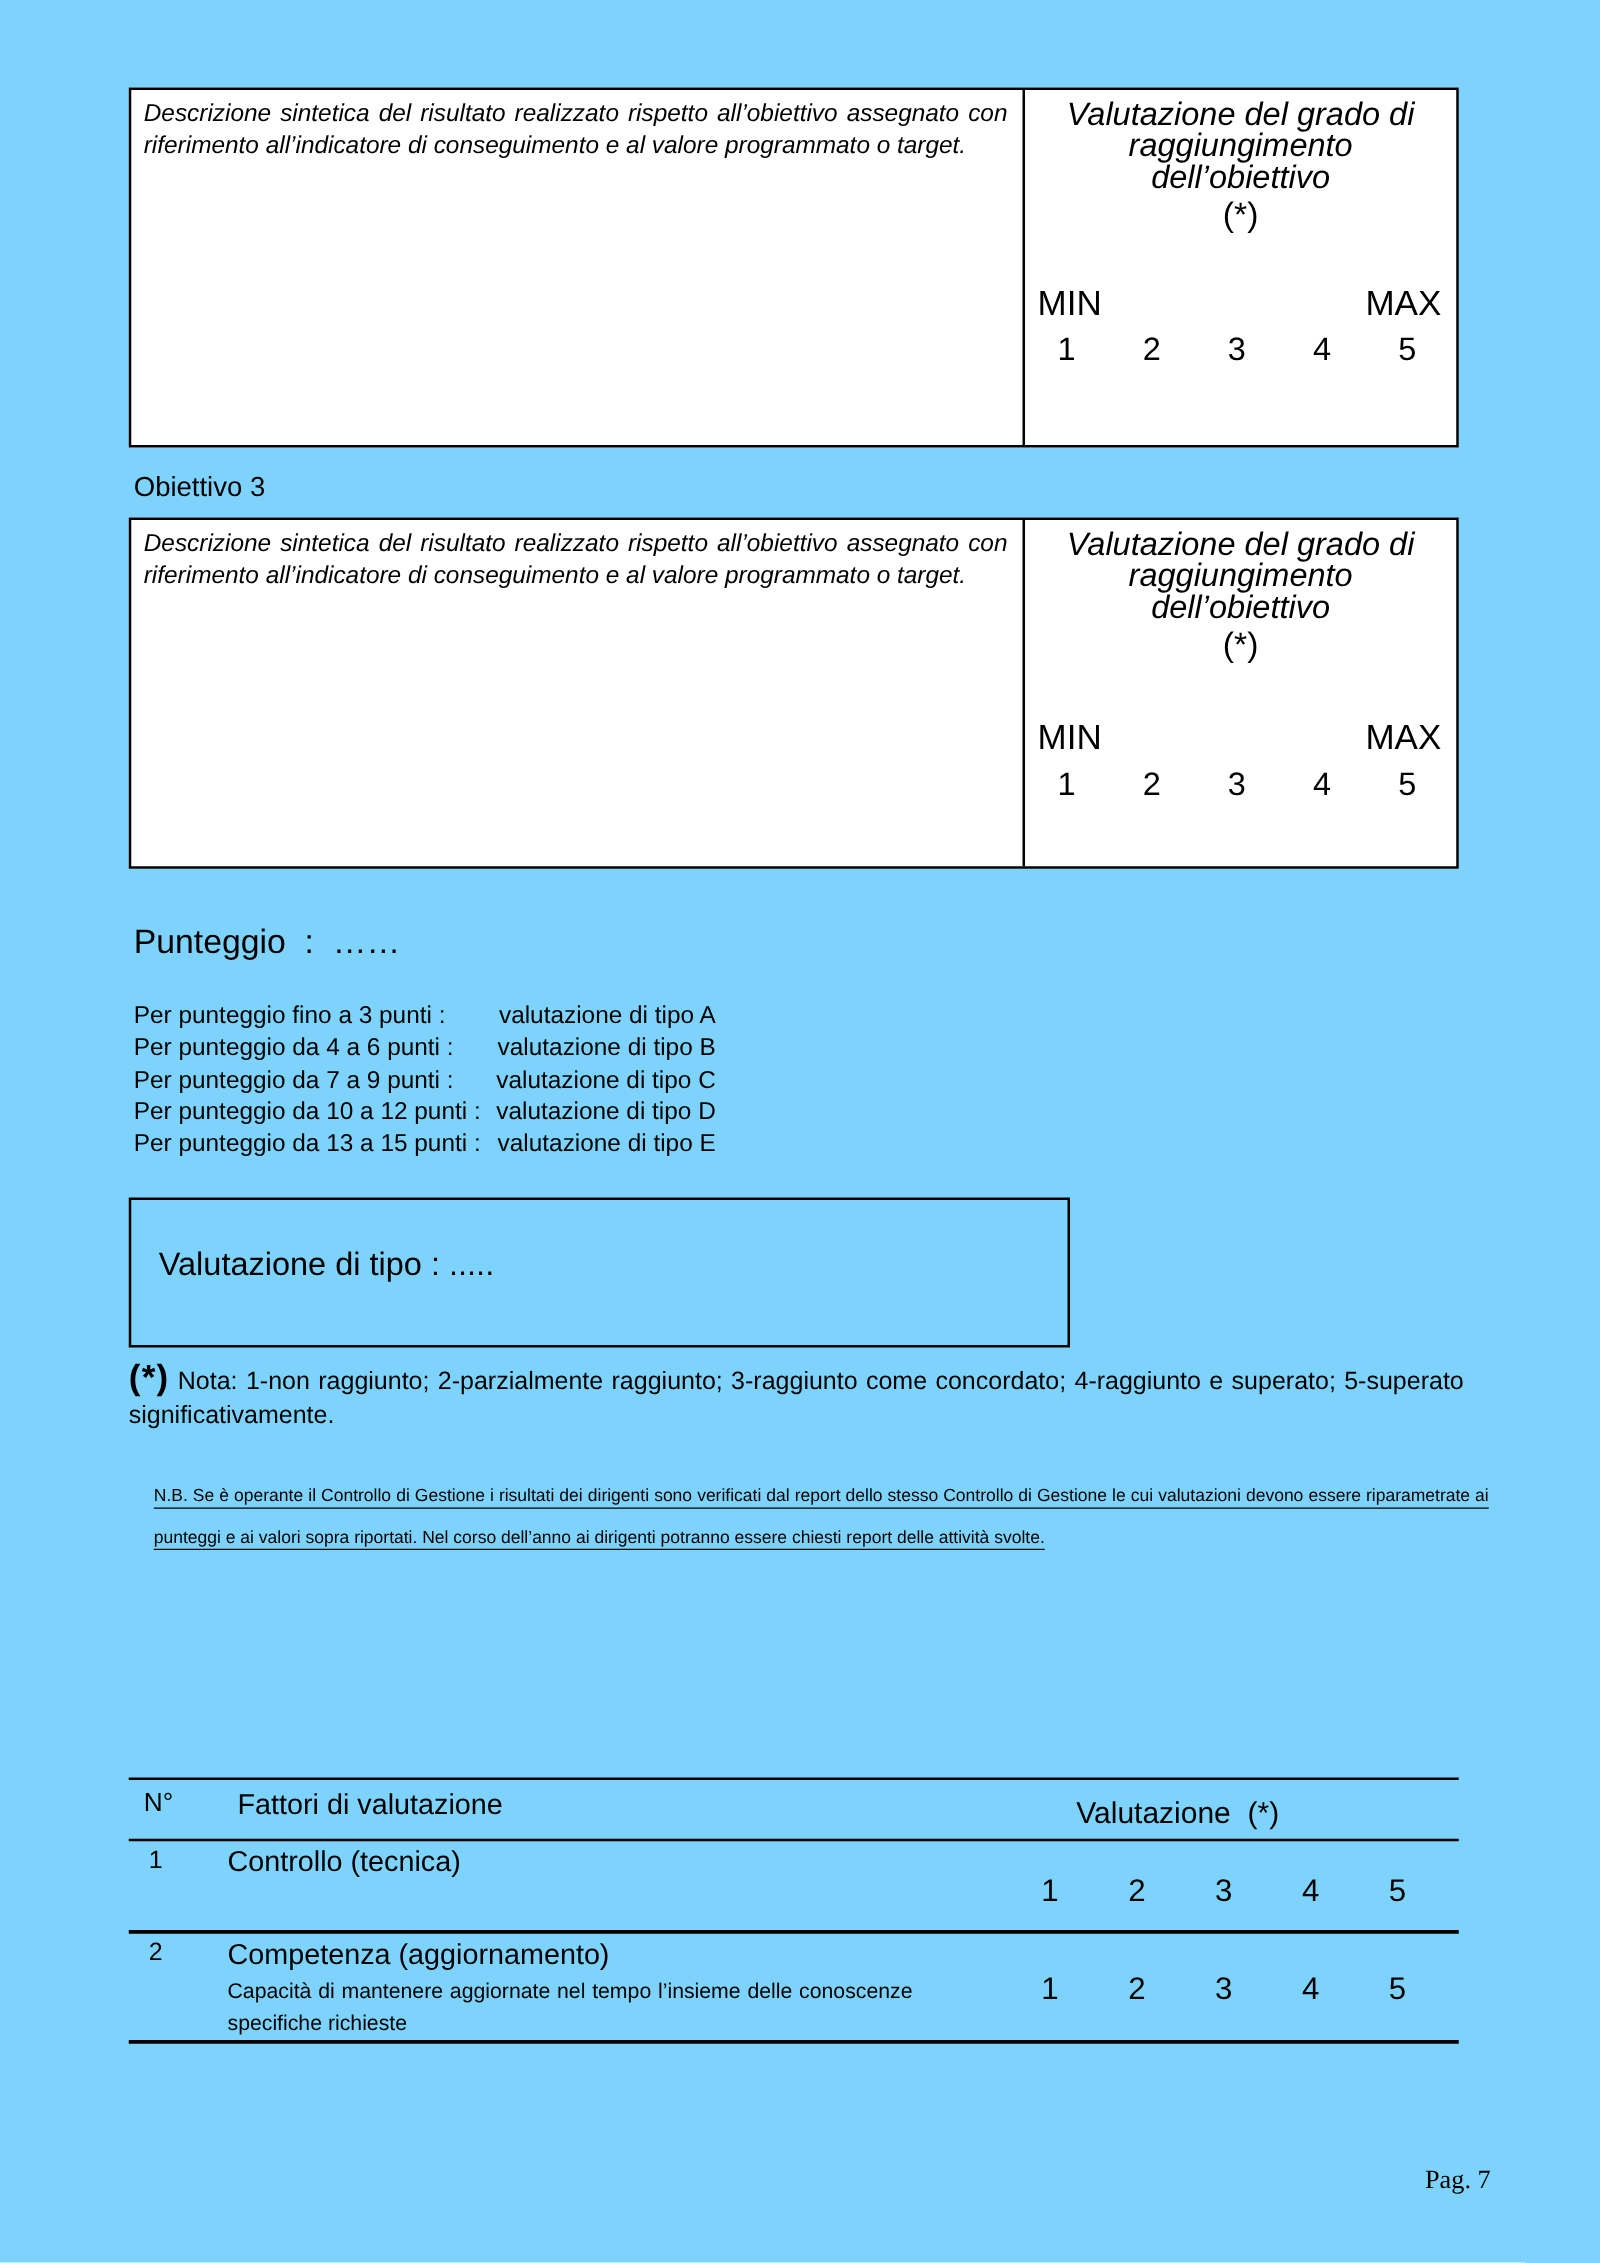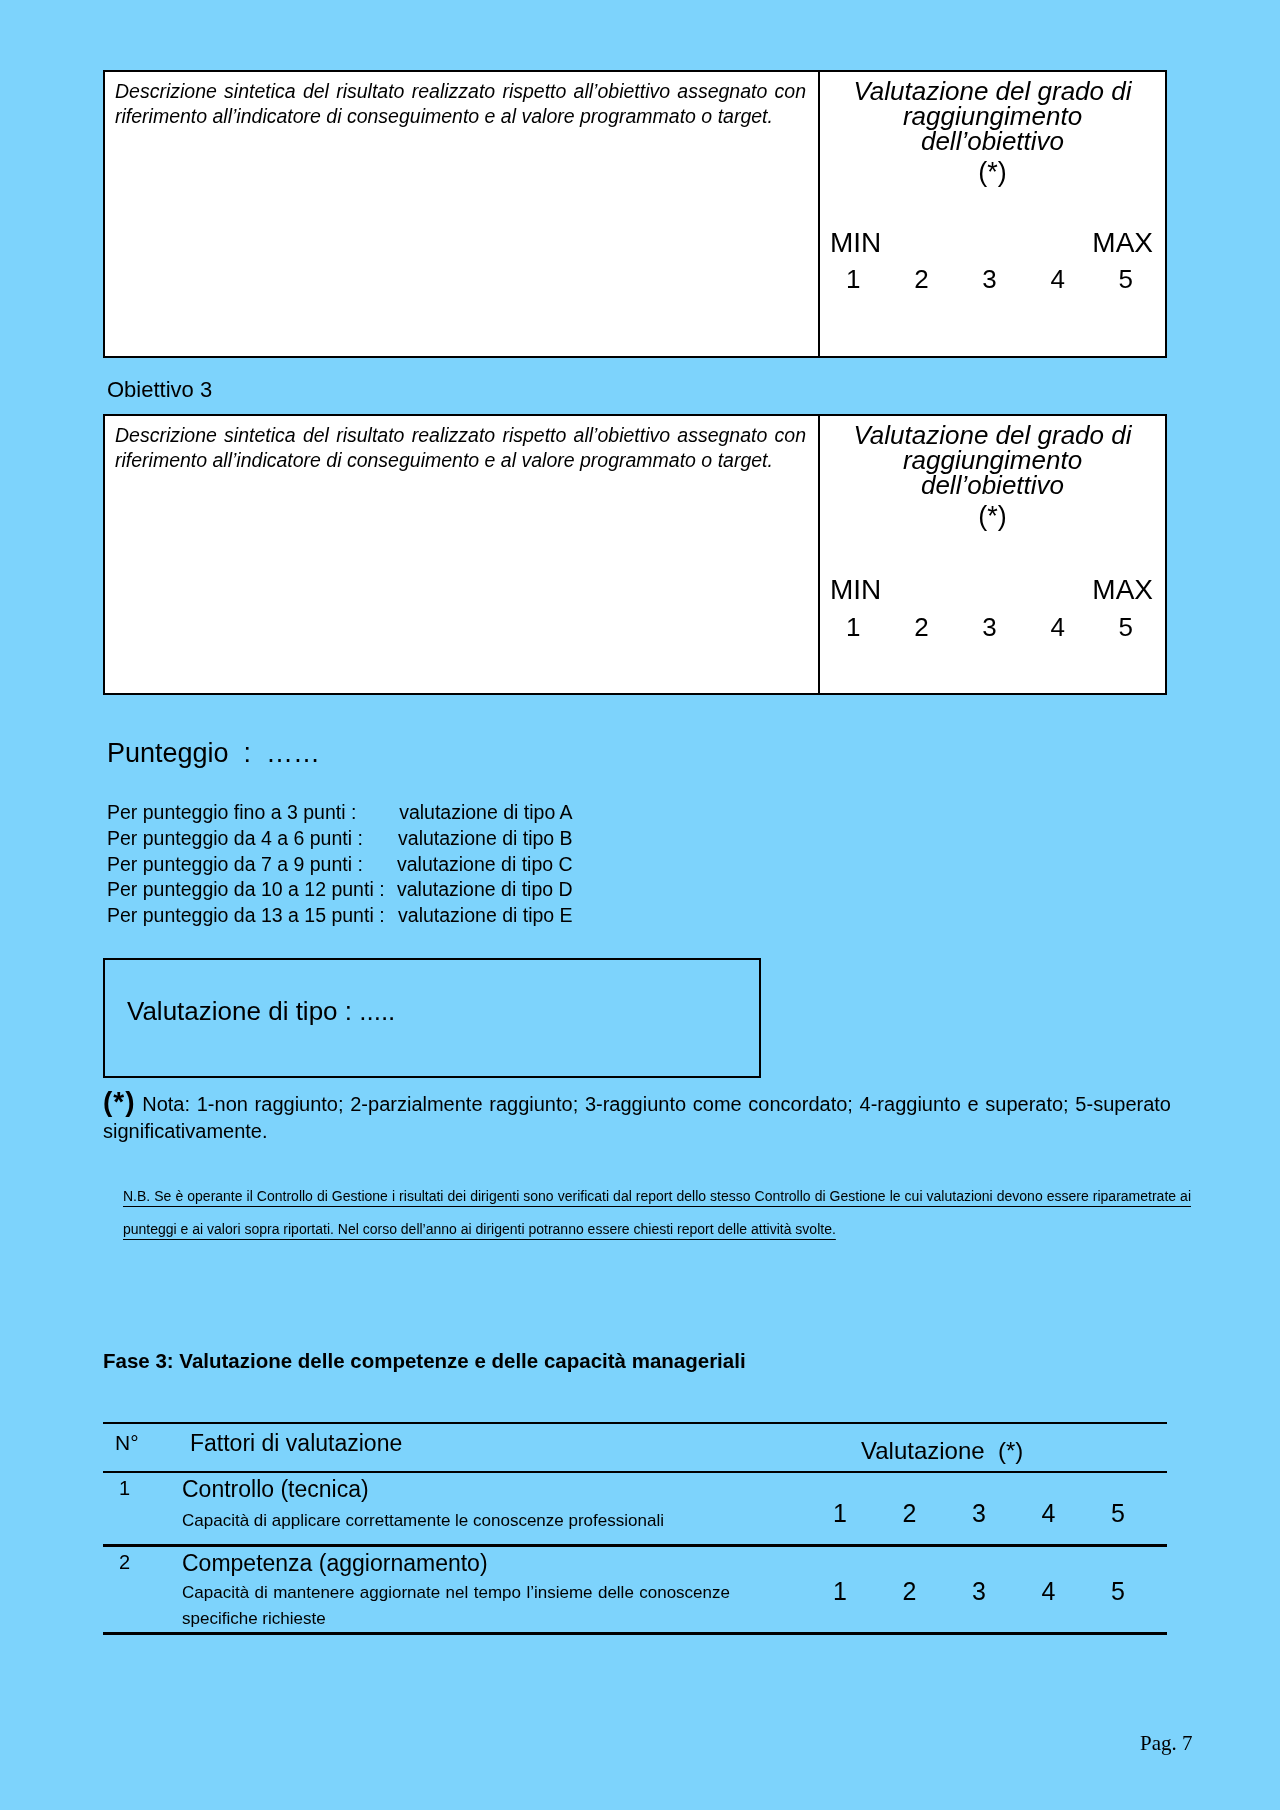--- a/index.html
+++ b/index.html
@@ -37,21 +37,21 @@
   }
   .t2 .minmax-row{top:158px;}
   .t2 .scale-row{top:196px;}
   
   .obiettivo-heading{position:absolute;left:107px;top:377px;font-size:22px;}
   .punteggio-heading{position:absolute;left:107px;top:738px;font-size:27px;white-space:pre;}
   .score-list{position:absolute;left:107px;top:800px;font-size:19.5px;line-height:25.8px;}
   .score-row{display:flex;white-space:nowrap;justify-content:space-between;}
   .score-range{min-width:290px;}
   .tipo-box{
-    position:absolute;left:103px;top:958px;width:658px;height:120px;
+    position:absolute;left:103px;top:958px;width:753px;height:120px;
     border:2px solid #000;box-sizing:border-box;
   }
   .tipo-label{margin:36px 0 0 22px;font-size:26px;}
   .nota{
     position:absolute;left:103px;top:1088px;width:1068px;
     font-size:20px;line-height:27px;text-align:justify;
   }
   .nota-asterisk{font-size:28px;font-weight:bold;letter-spacing:1px;}
   .nb-note{
     position:absolute;left:103px;top:1180px;width:1068px;
@@ -161,32 +161,30 @@
   </div>
 
   <div class="tipo-box">
     <div class="tipo-label">Valutazione di tipo : .....</div>
   </div>
 
   <div class="nota"><span class="nota-asterisk">(*)</span><span> Nota: 1-non raggiunto; 2-parzialmente raggiunto; 3-raggiunto come concordato; 4-raggiunto e superato; 5-superato significativamente.</span></div>
 
   <div class="nb-note">N.B. Se è operante il Controllo di Gestione i risultati dei dirigenti sono verificati dal report dello stesso Controllo di Gestione le cui valutazioni devono essere riparametrate ai punteggi e ai valori sopra riportati. Nel corso dell’anno ai dirigenti potranno essere chiesti report delle attività svolte.</div>
 
-  <div class="fase3-heading">Fase 3: Valutazione delle competenze e delle capacità manageriali</div>
 
   <div class="factors-table">
     <div class="f-header">
       <span class="f-col-n">N°</span>
       <span class="f-col-factors">Fattori di valutazione</span>
       <span class="f-col-rating">Valutazione  (*)</span>
     </div>
     <div class="f-row r1">
       <span class="f-n">1</span>
       <span class="f-title">Controllo  (tecnica)</span>
-      <span class="f-desc">Capacità di applicare correttamente le conoscenze professionali</span>
       <span class="f-scale">
         <span>1</span>
         <span>2</span>
         <span>3</span>
         <span>4</span>
         <span>5</span>
       </span>
     </div>
     <div class="f-row r2">
       <span class="f-n">2</span>

